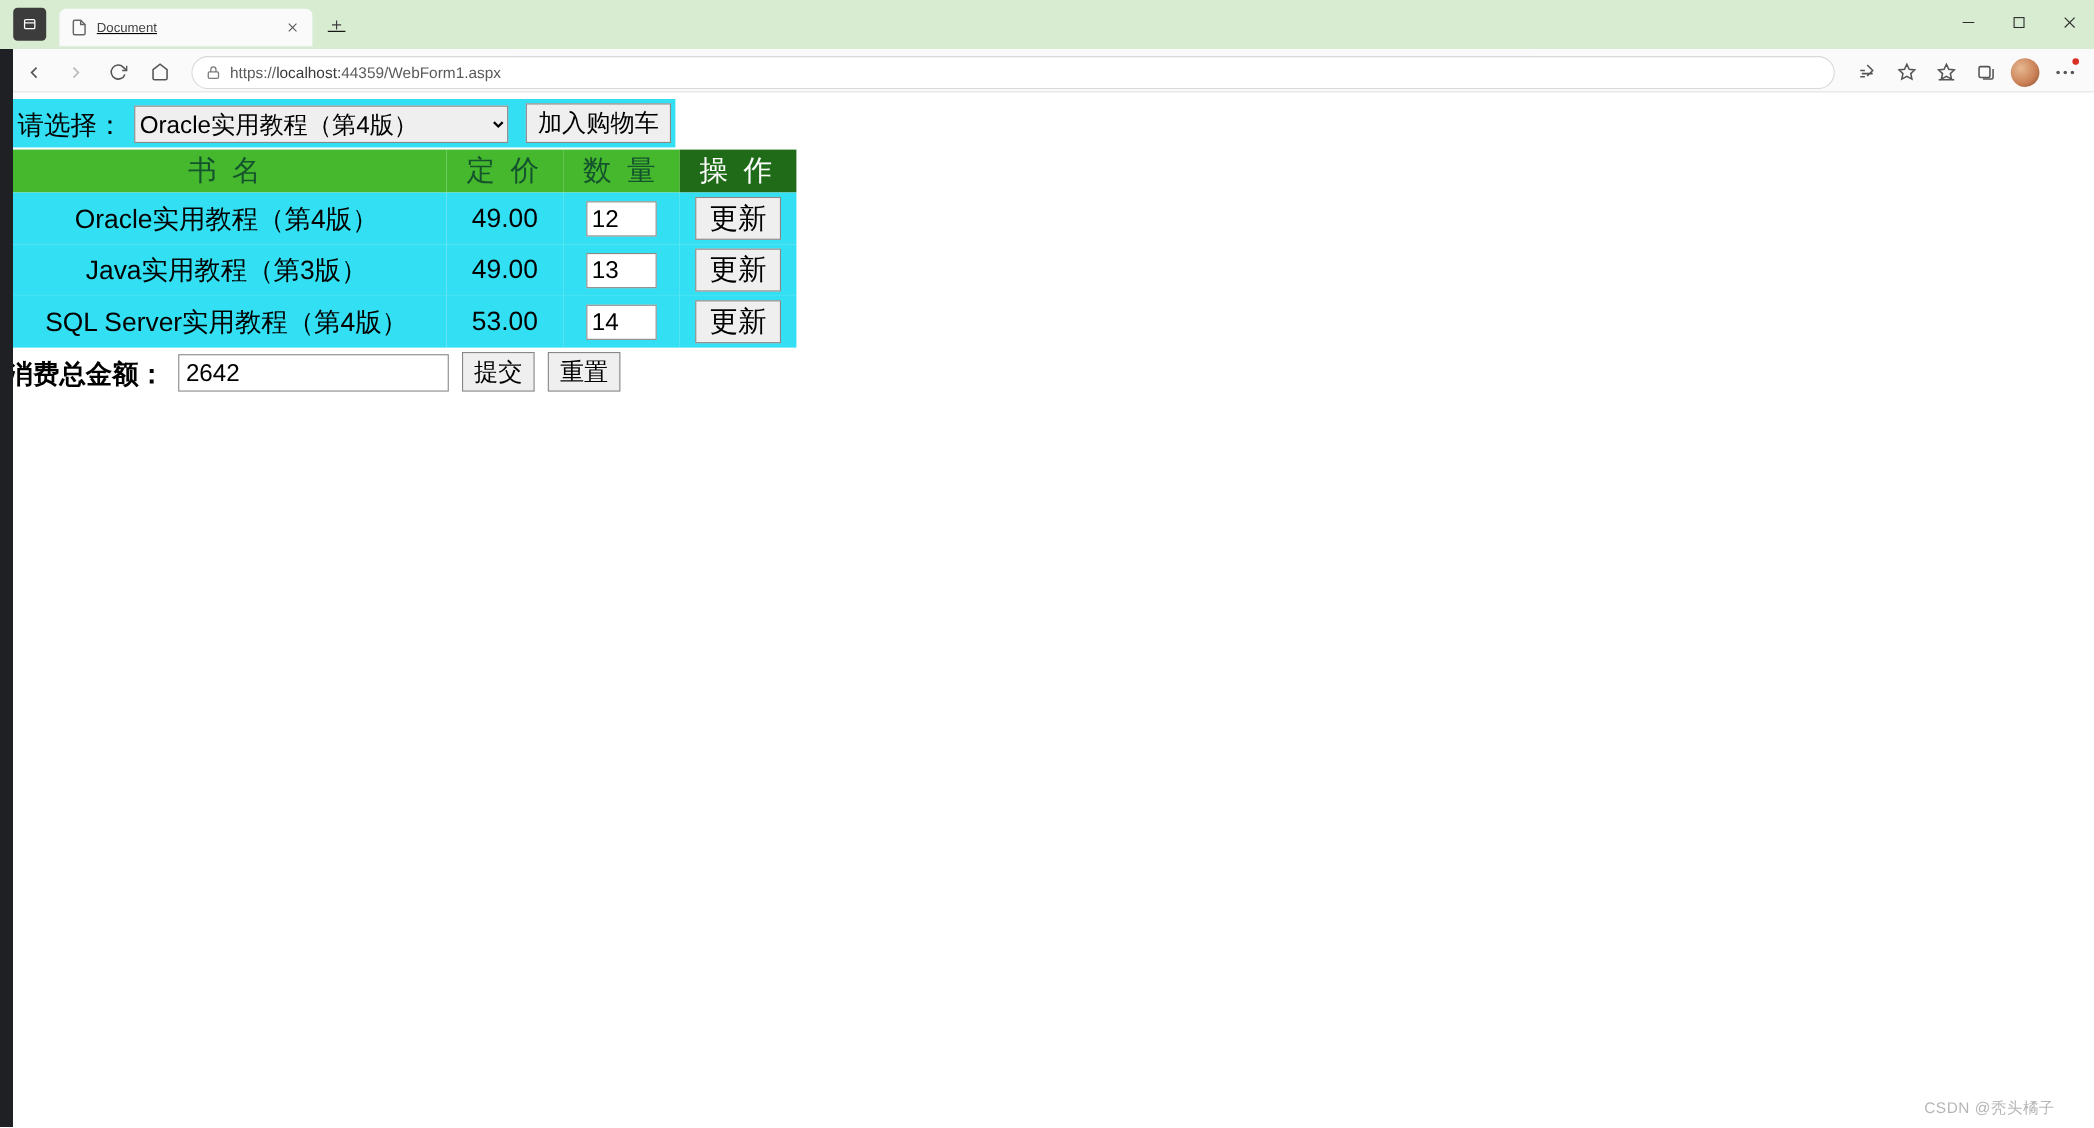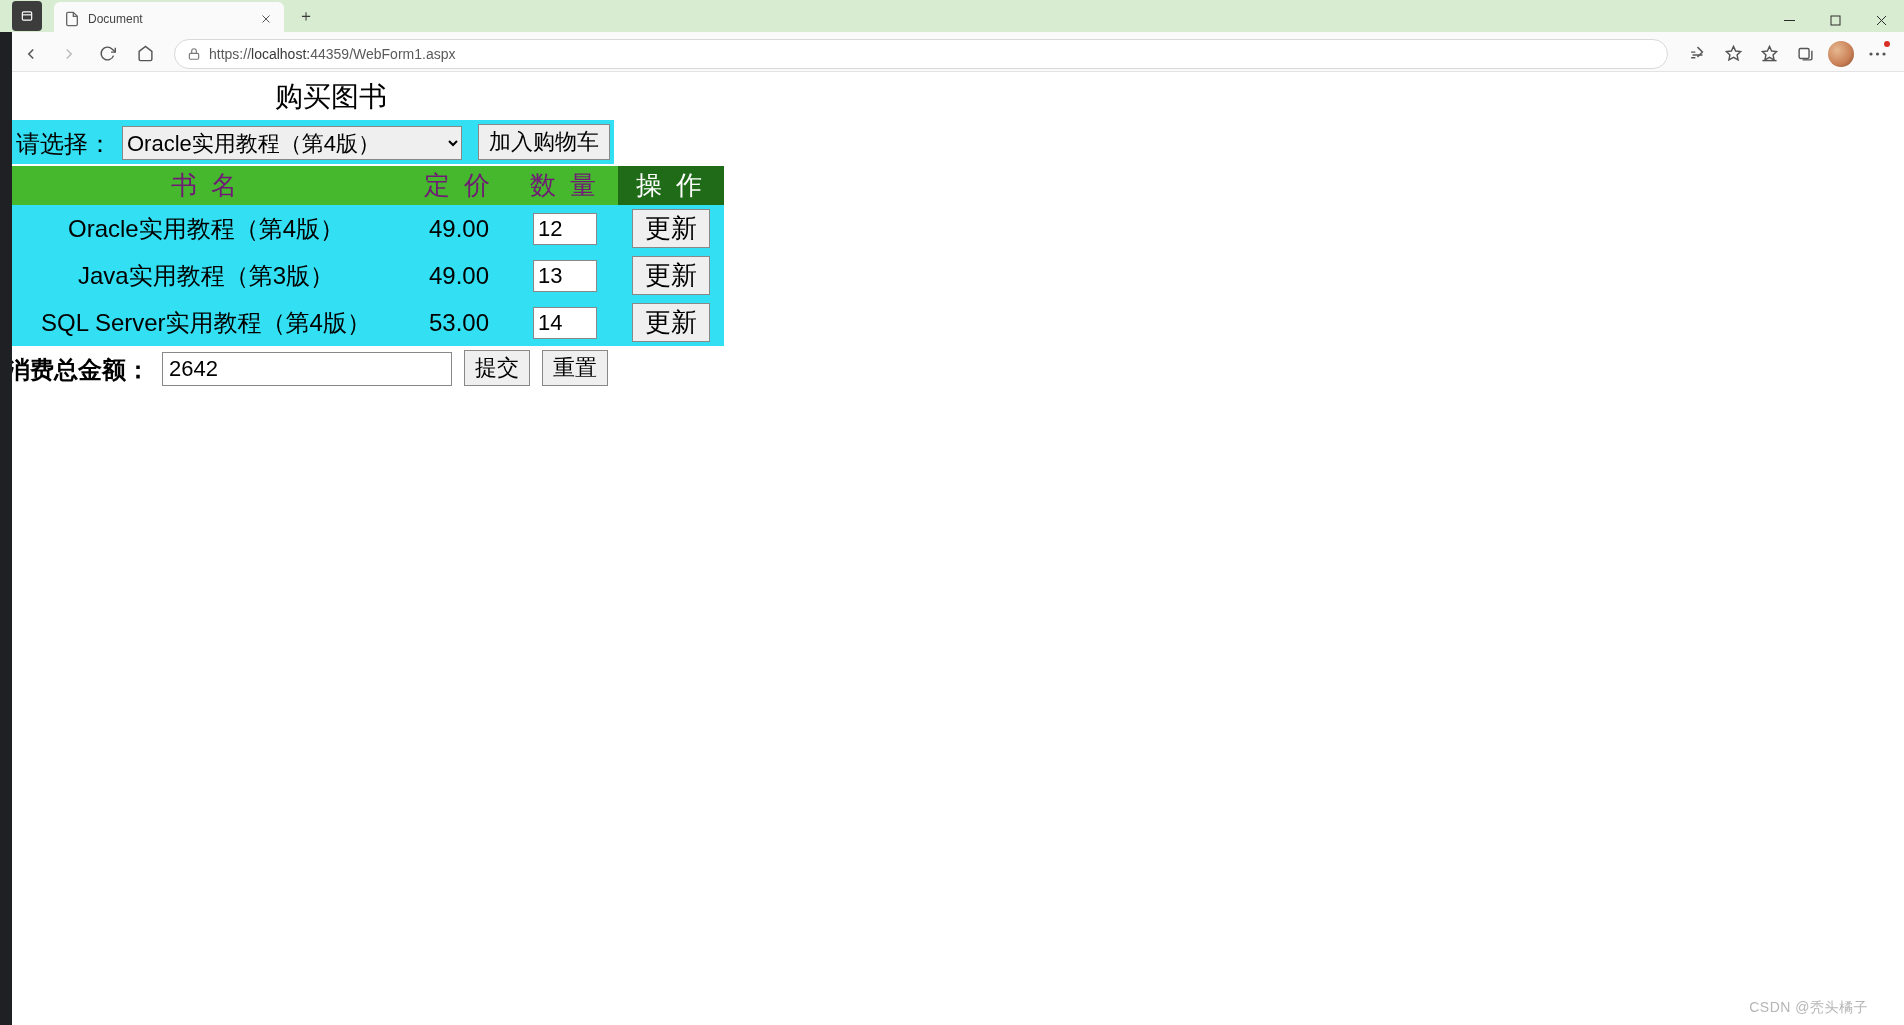--- a/index.html
+++ b/index.html
@@ -5,23 +5,24 @@
   * { box-sizing: border-box; }
   html, body { margin: 0; padding: 0; height: 100%; font-family: "Microsoft YaHei", "SimSun", Arial, sans-serif; }
   body { background: #fff; overflow: hidden; }
 
   
   .taskbar-left {
     position: fixed; left: 0; top: 0; width: 12px; height: 100%;
     background: #1f2024;
   }
   .titlebar {
-    height: 32px; background: #d8ecd2; display: flex; align-items: center;
+    height: 44px; background: #d8ecd2; display: flex; align-items: center;
     padding-left: 12px;
     position: relative;
+    text-decoration: underline;
   }
   .tabstack-btn {
     width: 30px; height: 30px; background: #3c3c3c; border-radius: 4px;
     display: flex; align-items: center; justify-content: center; margin-right: 12px;
   }
   .tabstack-btn svg { width: 14px; height: 14px; }
   .tab {
     background: #fafafa; height: 34px; min-width: 230px; border-radius: 6px 6px 0 0;
     display: flex; align-items: center; padding: 0 10px; gap: 8px;
     margin-top: 6px;
@@ -76,21 +77,21 @@
   }
   .add-cart-btn {
     font-size: 22px; padding: 2px 10px; background: #efefef;
     border: 1px solid #888; margin-left: 12px;
   }
 
   table.cart {
     border-collapse: collapse; margin-top: 2px;
   }
   table.cart th {
-    background: #45b82d; color: #701a75; font-weight: normal;
+    background: #45b82d; color: #14532d; font-weight: normal;
     font-size: 26px; letter-spacing: 14px; padding: 2px 8px 2px 18px;
     text-align: center;
   }
   table.cart th.op { background: #1f6b18; color: #fff; letter-spacing: 14px; }
   table.cart td {
     background: #33dff2; font-size: 24px; padding: 4px 8px;
     text-align: center;
   }
   table.cart td.name { min-width: 400px; }
   table.cart td.price { min-width: 76px; }
@@ -101,21 +102,21 @@
   .upd-btn {
     font-size: 26px; padding: 1px 12px; background: #efefef;
     border: 1px solid #888;
   }
 
   .total-row {
     display: flex; align-items: flex-end; gap: 12px; margin-top: 4px;
     font-size: 24px; font-weight: bold;
   }
   .total-input {
-    width: 290px; height: 34px; font-size: 22px; font-weight: normal;
+    width: 246px; height: 34px; font-size: 22px; font-weight: normal;
     padding: 0 6px; border: 1px solid #888;
   }
   .submit-btn, .reset-btn {
     font-size: 22px; padding: 2px 10px; background: #efefef;
     border: 1px solid #888; font-weight: normal;
   }
 
   .watermark {
     position: fixed; right: 36px; bottom: 8px; font-size: 14px;
     color: rgba(120,120,120,0.55); letter-spacing: 0.5px;
@@ -233,21 +234,20 @@
       <svg width="17" height="4" viewBox="0 0 17 4" fill="currentColor">
           <circle cx="2" cy="2" r="1.6"></circle>
           <circle cx="8.5" cy="2" r="1.6"></circle>
           <circle cx="15" cy="2" r="1.6"></circle>
         </svg>
     </div>
   </div>
 </div>
 
 <div class="page">
-  <h2>购买图书</h2>
 
   <div class="sel-row">
     <span class="sel-label">请选择：</span>
     <select class="book-select">
       <option>Oracle实用教程（第4版）</option>
     </select>
     <button class="add-cart-btn">加入购物车</button>
   </div>
 
   <table class="cart">

